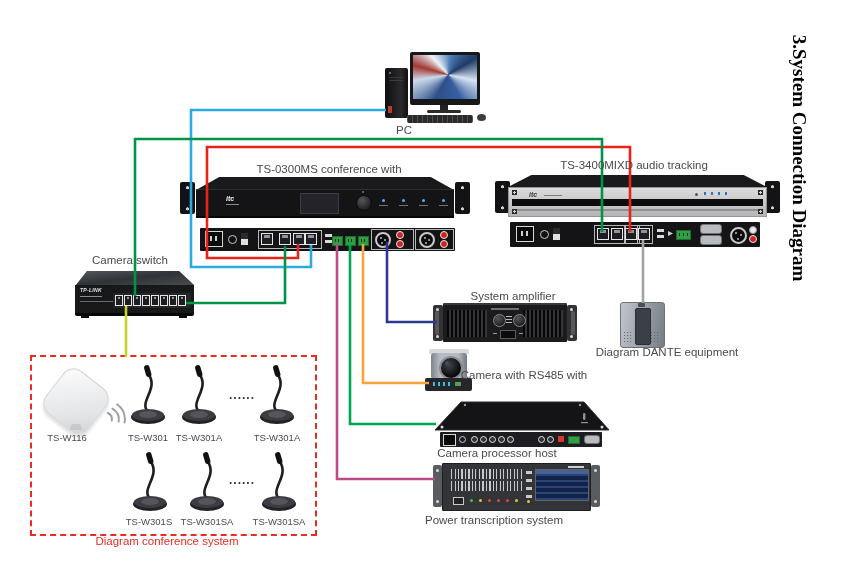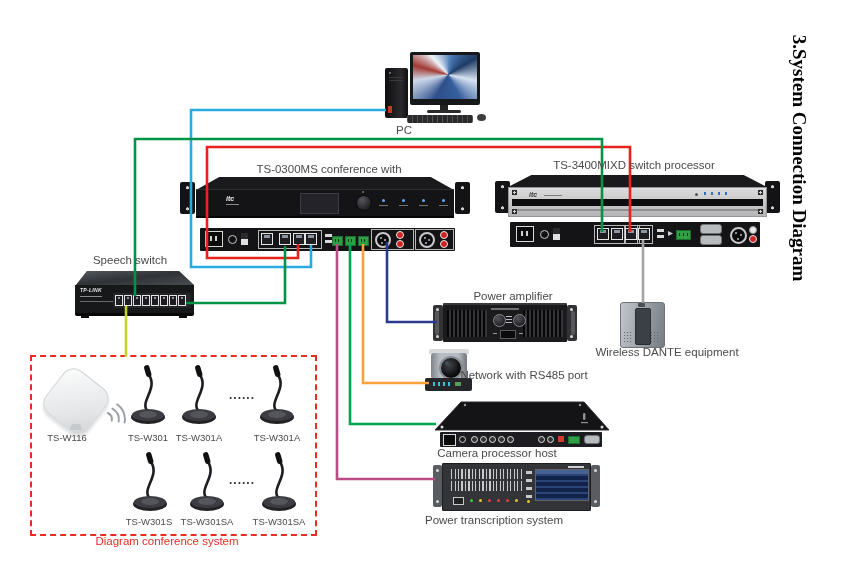--- a/index.html
+++ b/index.html
@@ -433,28 +433,28 @@
     <polyline points="285,246 285,303 186,303" fill="none" stroke-width="2.6" stroke="#009245"></polyline>
     <polyline points="126,306 126,357" fill="none" stroke-width="2.6" stroke="#c5d428"></polyline>
     <polyline points="387,242 387,322 437,322" fill="none" stroke-width="2.6" stroke="#2b3990"></polyline>
     <polyline points="363,244 363,383 429,383" fill="none" stroke-width="2.6" stroke="#f9a13a"></polyline>
     <polyline points="350,244 350,424 436,424" fill="none" stroke-width="2.6" stroke="#00a551"></polyline>
     <polyline points="337,244 337,479 435,479" fill="none" stroke-width="2.6" stroke="#bb4a87"></polyline>
     <polyline points="643,240 643,303" fill="none" stroke-width="2.6" stroke="#a3a3a3"></polyline>
   </svg>
 
   <div class="lbl" style="left:329px;top:163px;">TS-0300MS conference with</div>
-  <div class="lbl" style="left:634px;top:159px;">TS-3400MIXD switch processor</div>
+  <div class="lbl" style="left:634px;top:159px;">TS-3400MIXD audio tracking</div>
   <div class="lbl" style="left:404px;top:124px;">PC</div>
-  <div class="lbl" style="left:130px;top:254px;">Speech switch</div>
-  <div class="lbl" style="left:513px;top:290px;">Power amplifier</div>
-  <div class="lbl" style="left:524px;top:369px;">Network with RS485 port</div>
+  <div class="lbl" style="left:130px;top:254px;">Camera switch</div>
+  <div class="lbl" style="left:513px;top:290px;">System amplifier</div>
+  <div class="lbl" style="left:524px;top:369px;">Camera with RS485 with</div>
   <div class="lbl" style="left:497px;top:447px;">Camera processor host</div>
   <div class="lbl" style="left:494px;top:514px;">Power transcription system</div>
-  <div class="lbl" style="left:667px;top:346px;">Wireless DANTE equipment</div>
+  <div class="lbl" style="left:667px;top:346px;">Diagram DANTE equipment</div>
   <div class="lbl" style="left: 167px; top: 535px; color: rgb(232, 44, 34);">Diagram conference system</div>
 
   <div class="mlbl" style="left:67px;top:432px;">TS-W116</div>
   <div class="mlbl" style="left:148px;top:432px;">TS-W301</div>
   <div class="mlbl" style="left:199px;top:432px;">TS-W301A</div>
   <div class="mlbl" style="left:277px;top:432px;">TS-W301A</div>
   <div class="mlbl" style="left:149px;top:516px;">TS-W301S</div>
   <div class="mlbl" style="left:207px;top:516px;">TS-W301SA</div>
   <div class="mlbl" style="left:279px;top:516px;">TS-W301SA</div>
   <div class="dots" style="left:242px;top:388px;">......</div>

